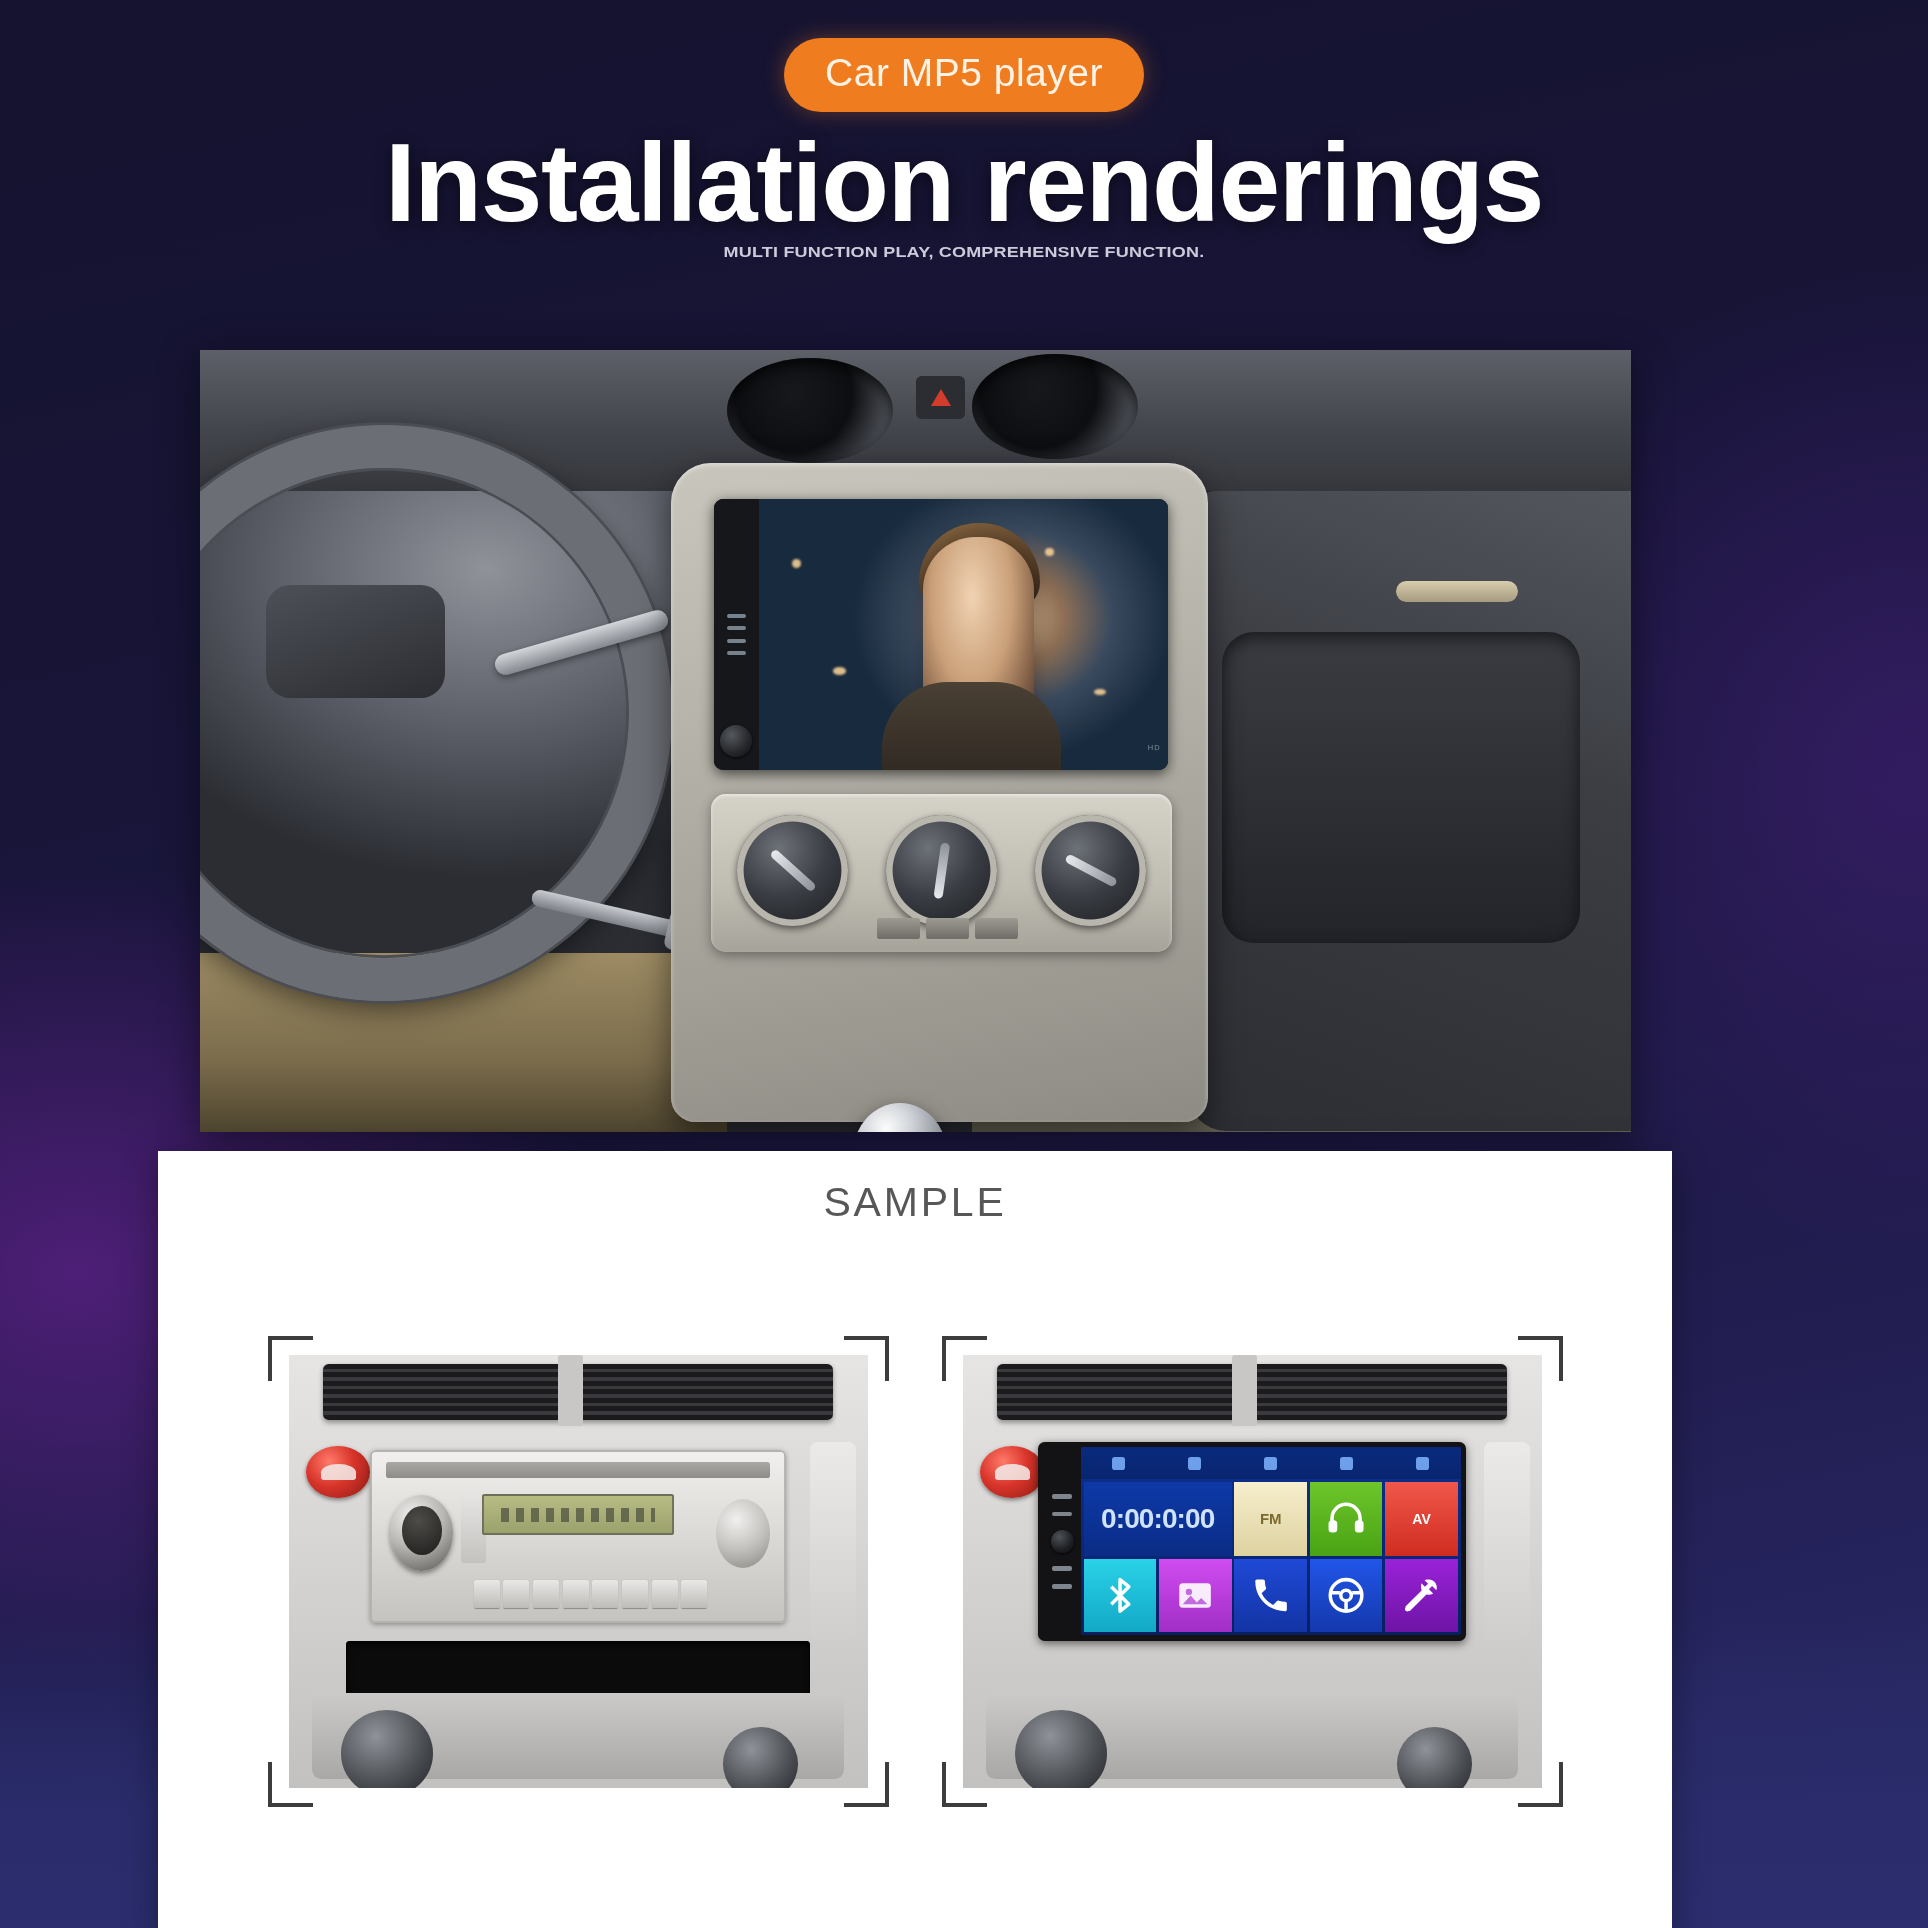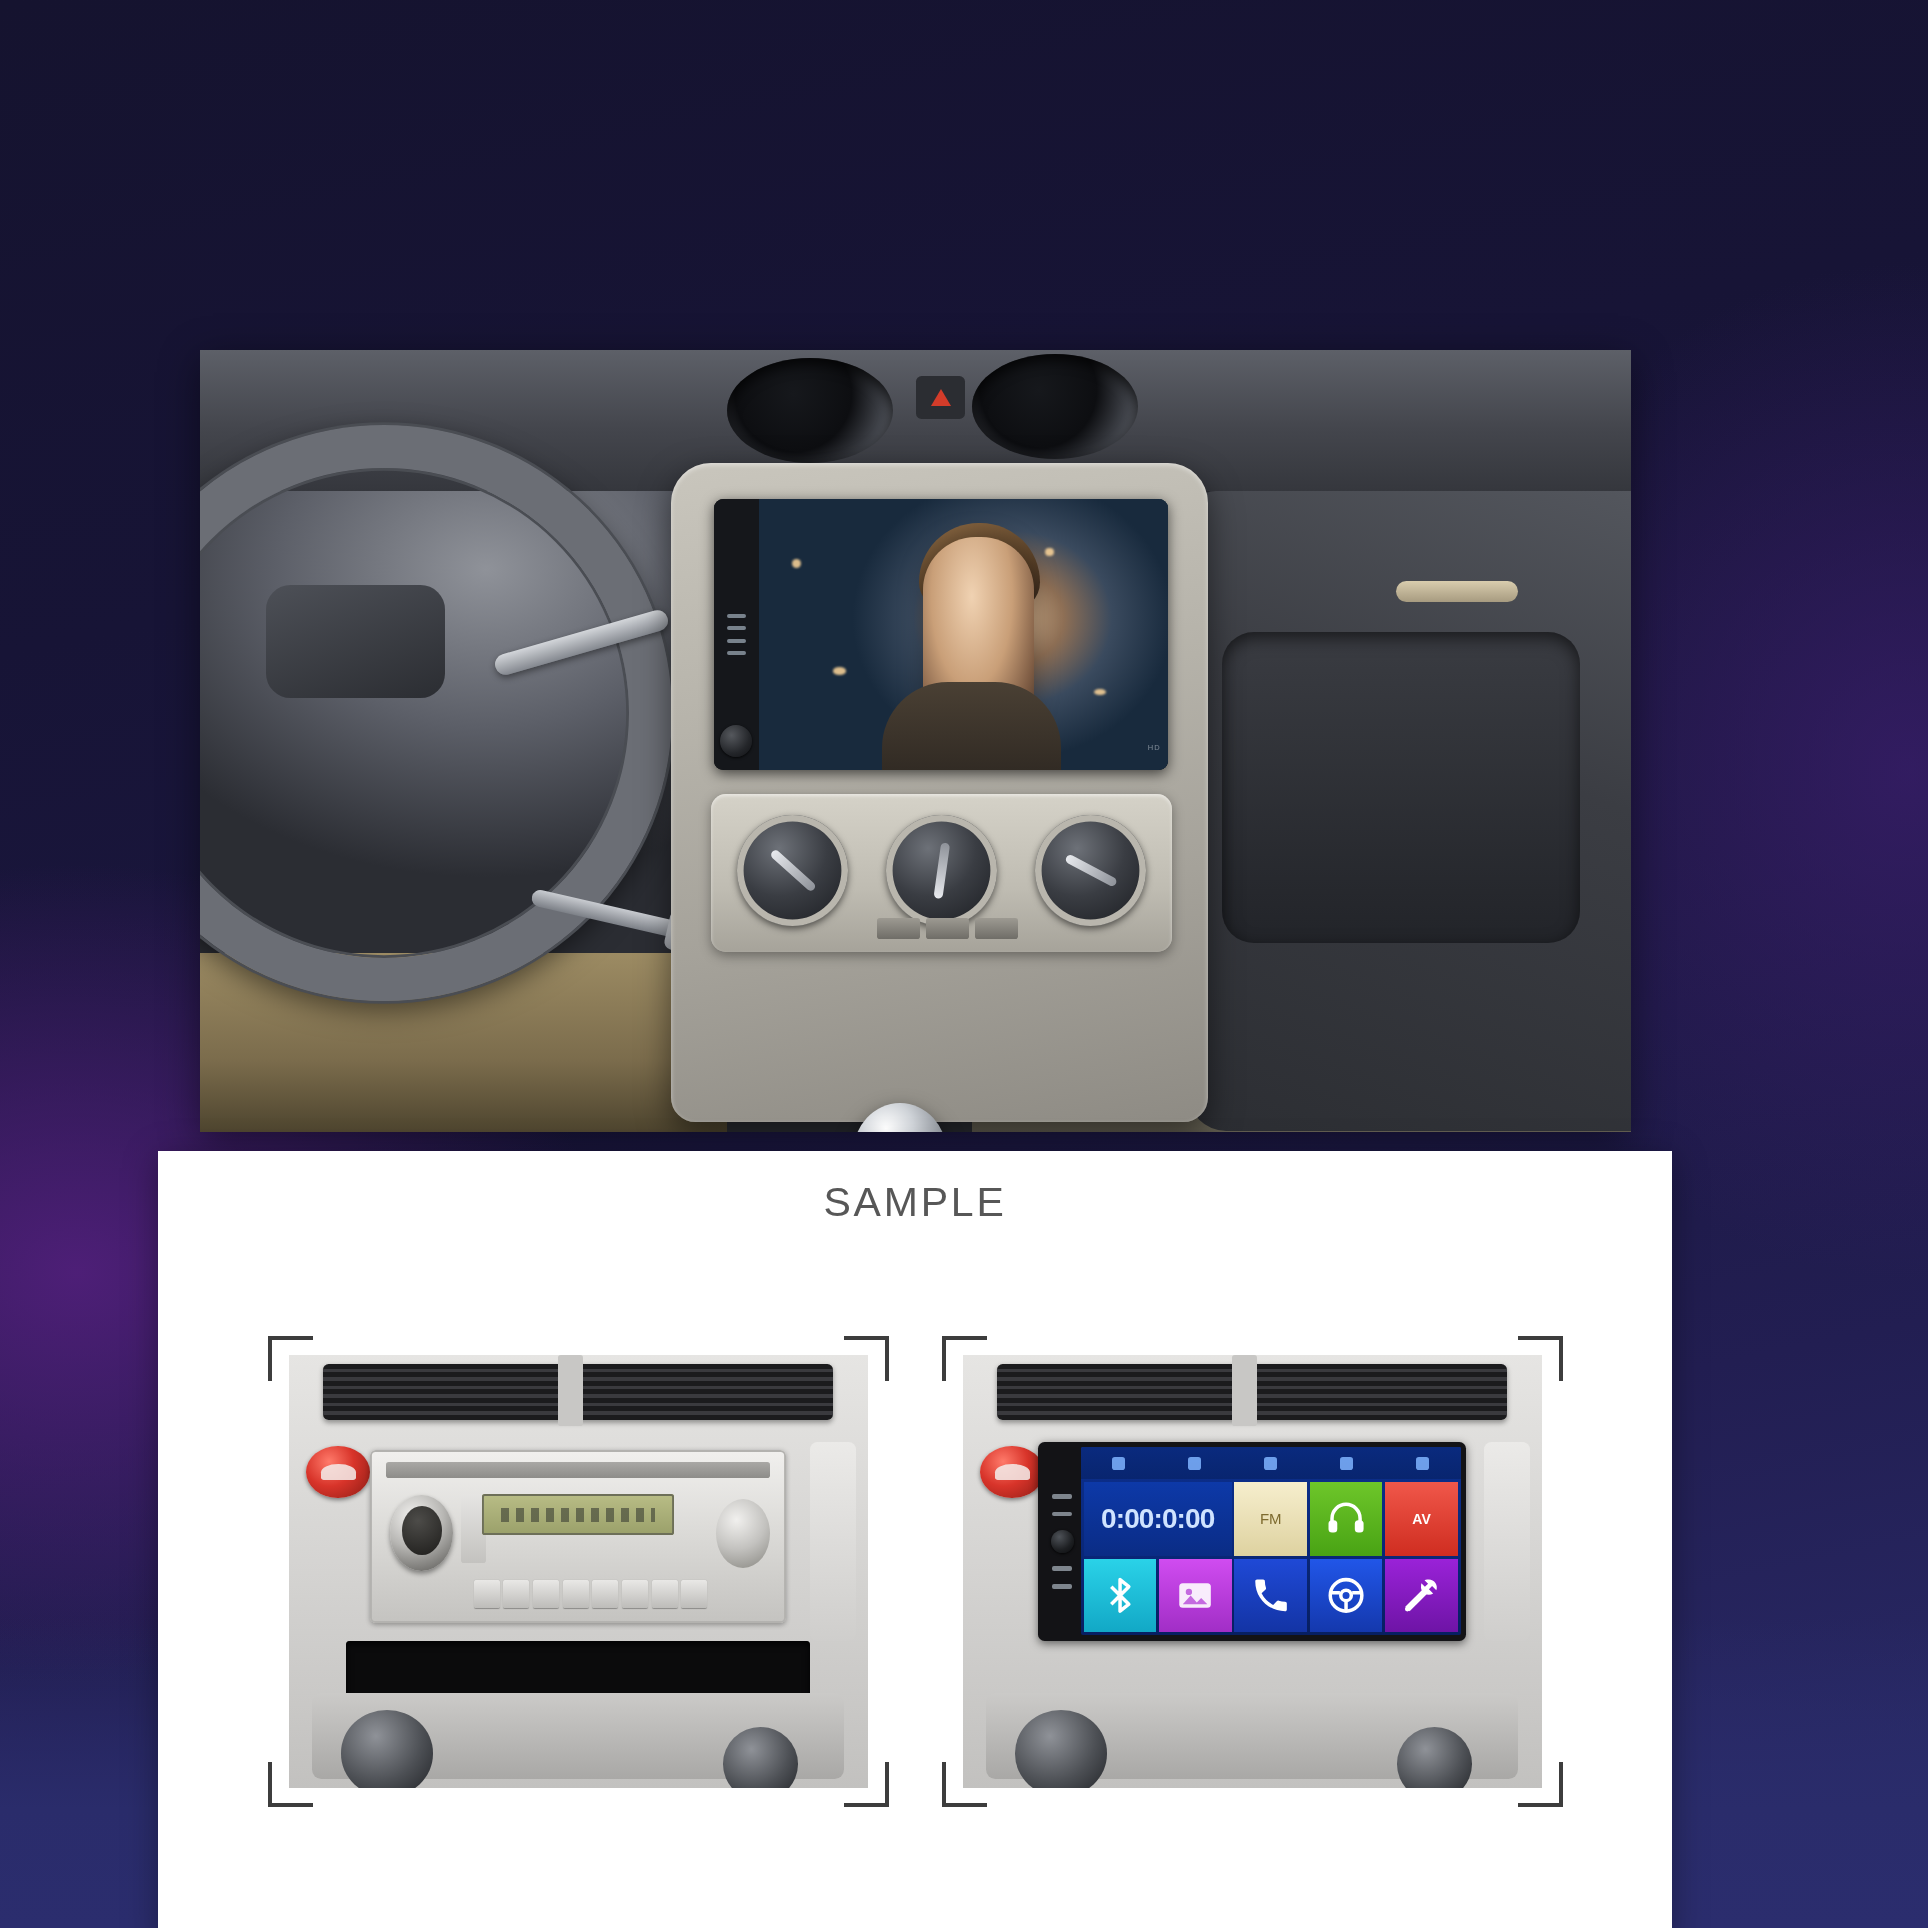--- a/index.html
+++ b/index.html
@@ -333,35 +333,40 @@
     height:17%;display:flex;align-items:center;justify-content:space-around;
     background:linear-gradient(180deg,#0a2a7e,#08256f);
   }
   .ts-status i{
     display:block;width:13px;height:13px;border-radius:2.8px;background:#7fb4ff;opacity:.85;
   }
   .ts-grid{flex:1;display:grid;grid-template-columns:repeat(5,1fr);grid-template-rows:repeat(2,1fr);gap:2.8px;padding:2.8px;}
   .tile{position:relative;display:flex;align-items:center;justify-content:center;font-size:21px;color:#fff;overflow:hidden;}
   .tile.wide{grid-column:span 2;background:linear-gradient(180deg,#0d39a8,#0a2c85);
     font-size:28px;font-weight:bold;color:#cfe3ff;letter-spacing:-0.9px;}
-  .t-radio{background:linear-gradient(180deg,#f6eecd,#ded2a0);color:#7d6a2e;font-size:15px;font-weight:normal;}
+  .t-radio{background:linear-gradient(180deg,#f6eecd,#ded2a0);color:#7d6a2e;font-size:15px;font-weight:bold;}
   .t-music{background:linear-gradient(180deg,#6ec62a,#49a314);}
   .t-video{background:linear-gradient(180deg,#f0574a,#cf2d20);color:#fff;font-size:14px;font-weight:bold;}
   .t-bt{background:linear-gradient(180deg,#2ad2e8,#12a8c6);}
   .t-photo{background:linear-gradient(180deg,#d04cf0,#a12ec6);}
   .t-phone{background:linear-gradient(180deg,#1f49d6,#1334a5);}
   .t-nav{background:linear-gradient(180deg,#2156e8,#1438ad);}
   .t-tools{background:linear-gradient(180deg,#9a22d8,#6e14a6);}
   .tile svg{width:58%;height:58%;}
 </style>
 </head>
 <body>
 
 <div class="page">
 
+  <div class="hdr">
+    <div class="pill">Car MP5 player</div>
+    <div class="title">Installation renderings</div>
+    <div class="subtitle">MULTI FUNCTION PLAY, COMPREHENSIVE FUNCTION.</div>
+  </div>
 
   <div class="hero">
     <div class="hero-bg"></div>
     <div class="floormat"></div>
     <div class="floormat2"></div>
     <div class="doorpanel">
       <div class="handle"></div>
     </div>
 
     <div class="dash-top"></div>

